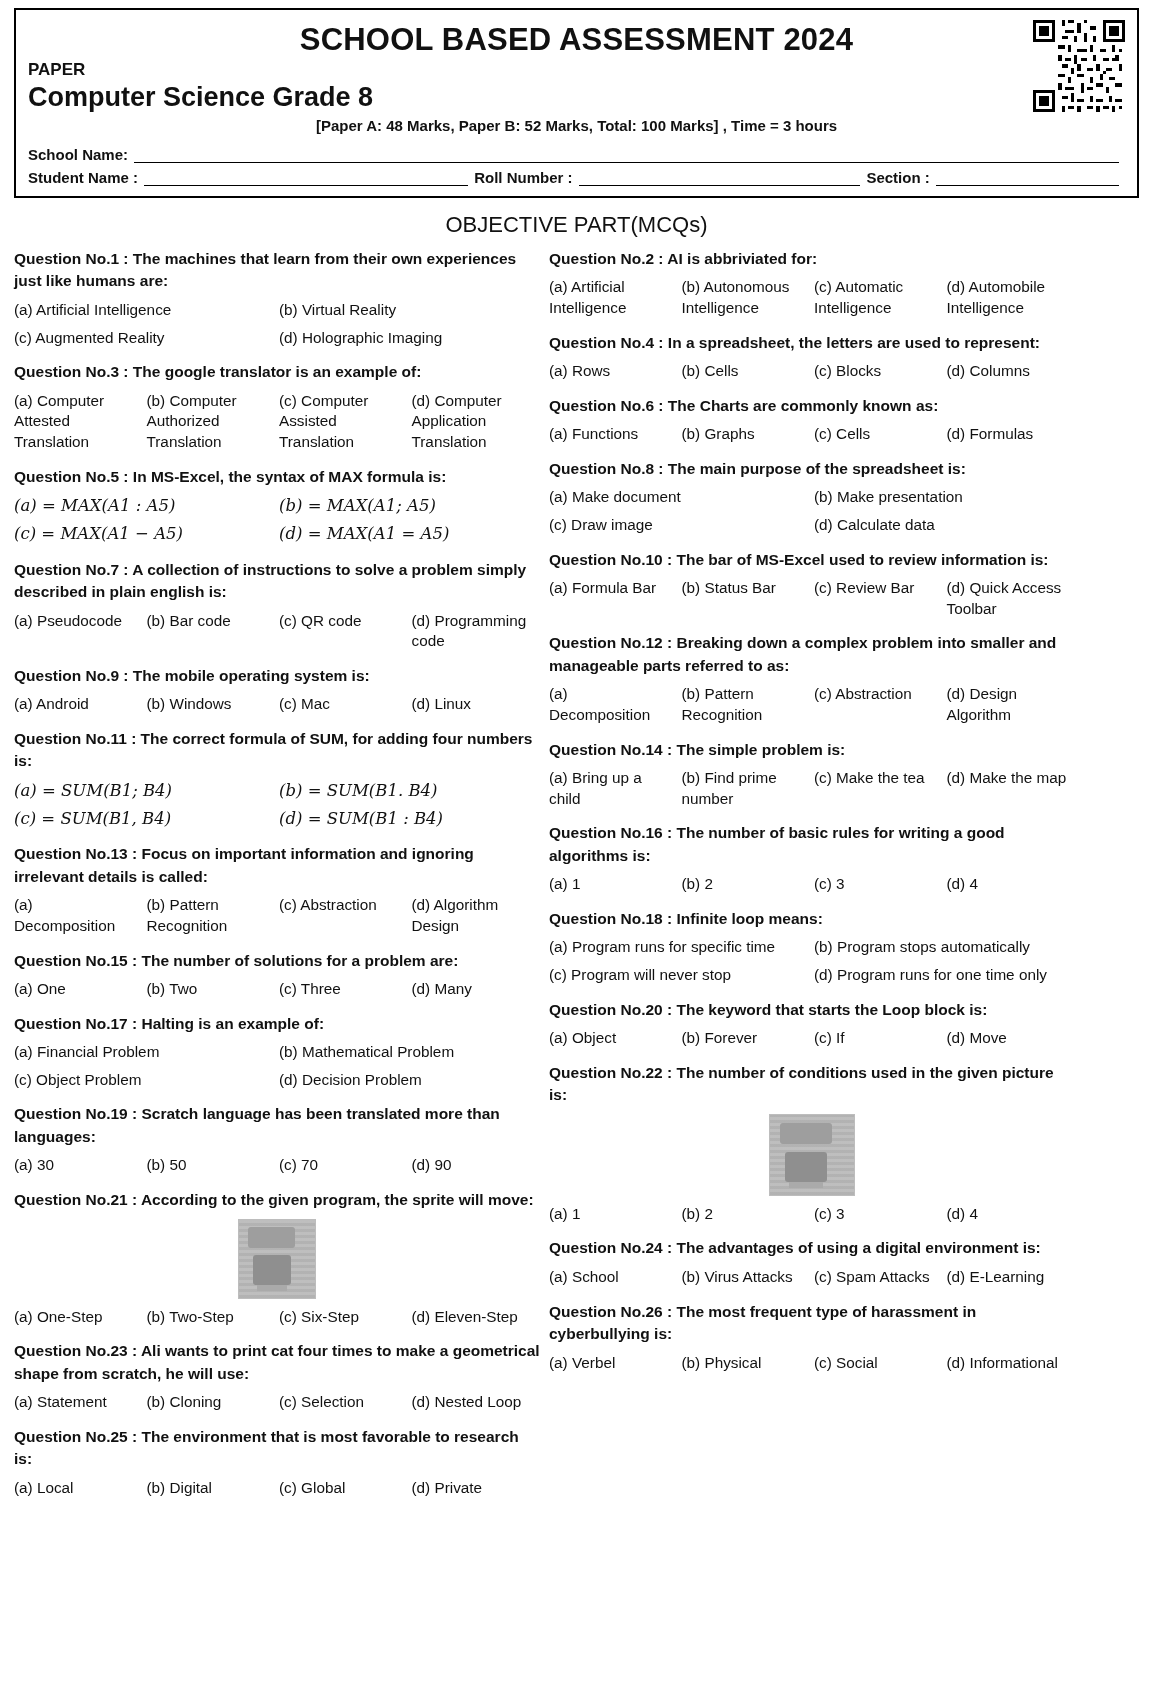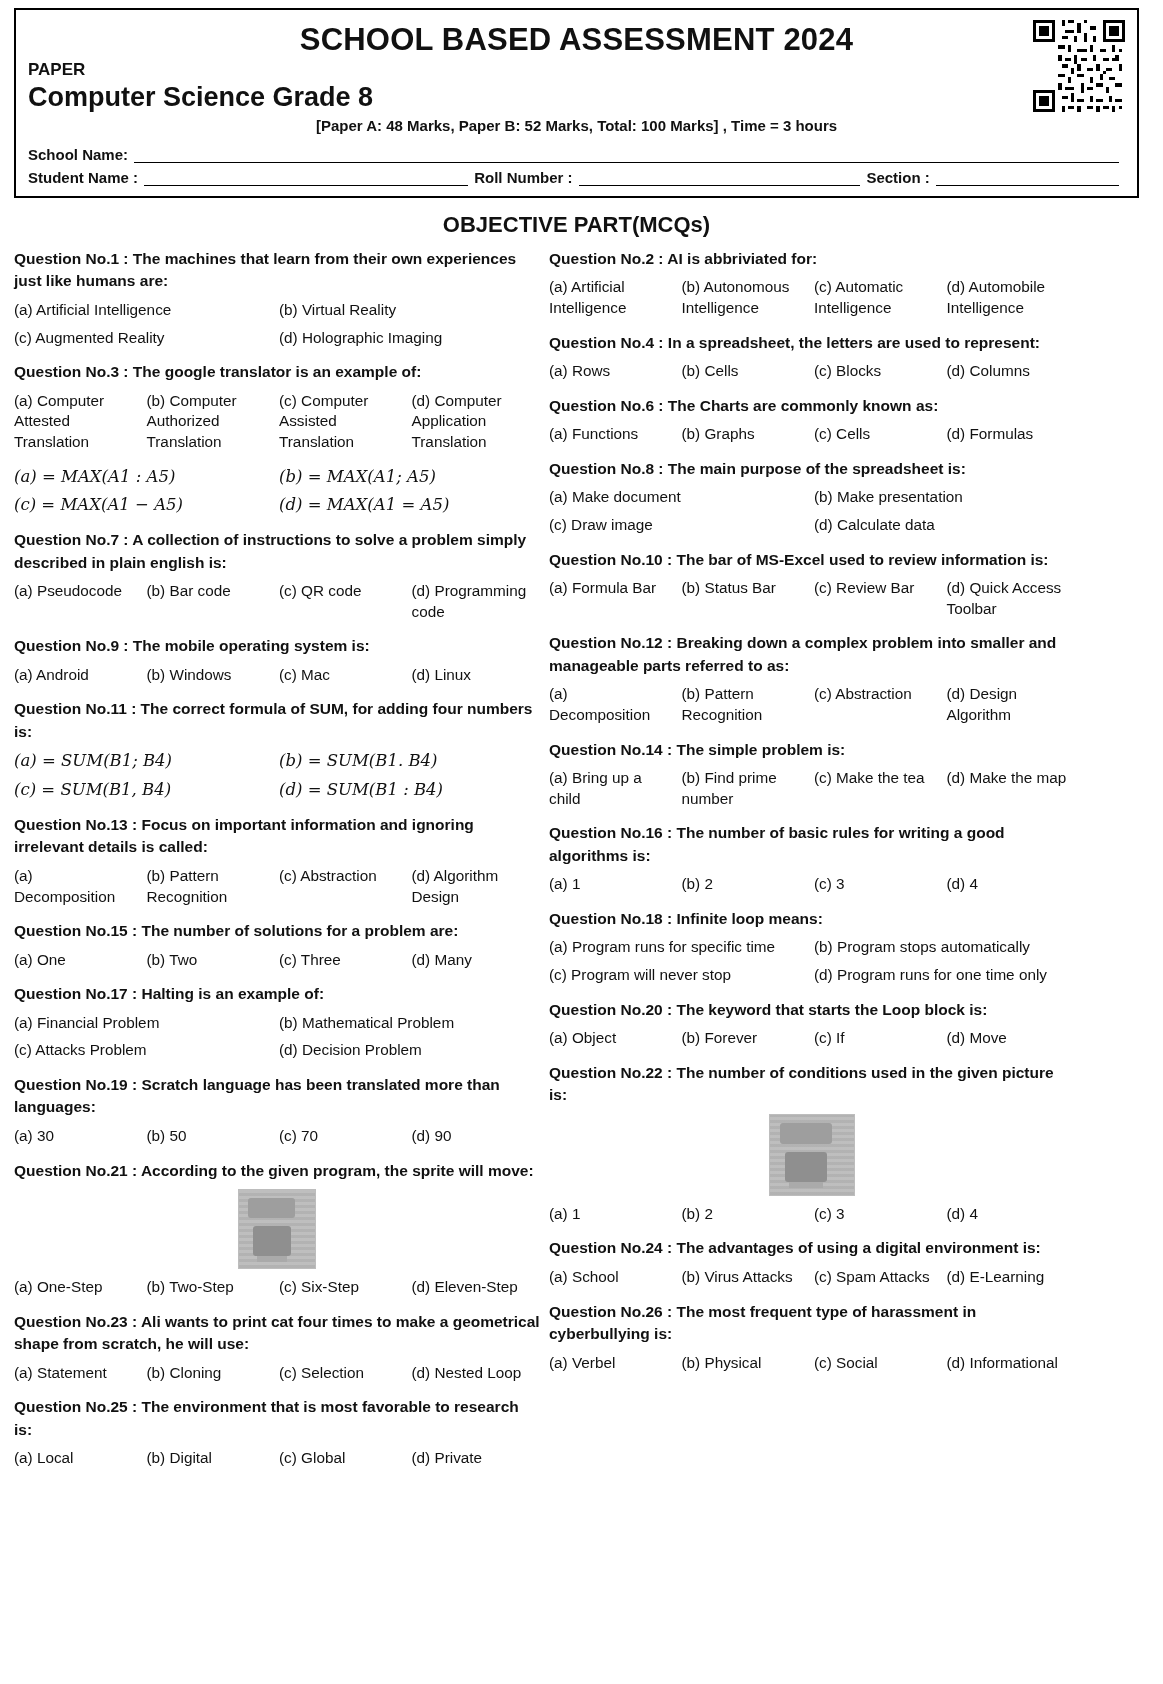--- a/index.html
+++ b/index.html
@@ -53,21 +53,21 @@
     height: 92px;
   }
   .fieldrow { display: flex; align-items: flex-end; margin-top: 6px; }
   .fieldlabel { font-weight: bold; font-size: 15px; white-space: nowrap; }
   .fieldline { border-bottom: 1.4px solid #000; flex: 1; height: 17px; margin: 0 6px; }
 
   
   .section-title {
     text-align: center;
     font-size: 22px;
-    font-weight: bold;
+    font-weight: normal;
     margin: 14px 0 10px 0;
   }
 
   
   .cols {
     display: flex;
     gap: 9px;
   }
   .col { width: 526px; }
 
@@ -248,20 +248,21 @@
         <div class="q">
           <div class="q-stem">Question No.3 :  The google translator is an example of:</div>
           <div class="opts cols4">
             <div class="opt">(a) Computer Attested Translation</div>
             <div class="opt">(b) Computer Authorized Translation</div>
             <div class="opt">(c) Computer Assisted Translation</div>
             <div class="opt">(d) Computer Application Translation</div>
           </div>
         </div>
         <div class="q">
+          <div class="q-stem">Question No.5 :  In MS-Excel, the syntax of MAX formula is:</div>
           <div class="opts formula">
             <div class="opt math">(a) = MAX(A1 : A5)</div>
             <div class="opt math">(b) = MAX(A1; A5)</div>
             <div class="opt math">(c) = MAX(A1 −  A5)</div>
             <div class="opt math">(d) = MAX(A1 = A5)</div>
           </div>
         </div>
         <div class="q">
           <div class="q-stem">Question No.7 :  A collection of instructions to solve a problem simply described in plain english is:</div>
           <div class="opts cols4">
@@ -305,21 +306,21 @@
             <div class="opt">(b) Two</div>
             <div class="opt">(c) Three</div>
             <div class="opt">(d) Many</div>
           </div>
         </div>
         <div class="q">
           <div class="q-stem">Question No.17 :  Halting is an example of:</div>
           <div class="opts cols2">
             <div class="opt">(a) Financial Problem</div>
             <div class="opt">(b) Mathematical Problem</div>
-            <div class="opt">(c) Attacks Problem</div>
+            <div class="opt">(c) Object Problem</div>
             <div class="opt">(d) Decision Problem</div>
           </div>
         </div>
         <div class="q">
           <div class="q-stem">Question No.19 :  Scratch language has been translated more than languages:</div>
           <div class="opts cols4">
             <div class="opt">(a) 30</div>
             <div class="opt">(b) 50</div>
             <div class="opt">(c) 70</div>
             <div class="opt">(d) 90</div>

